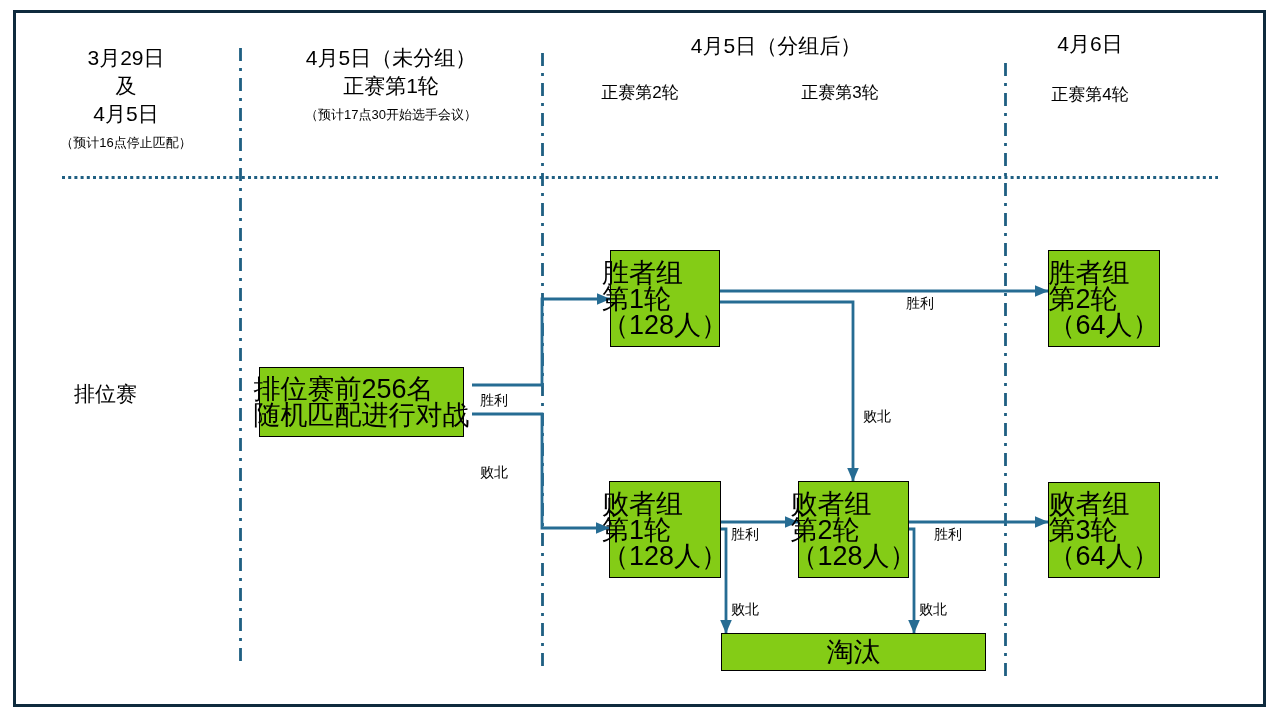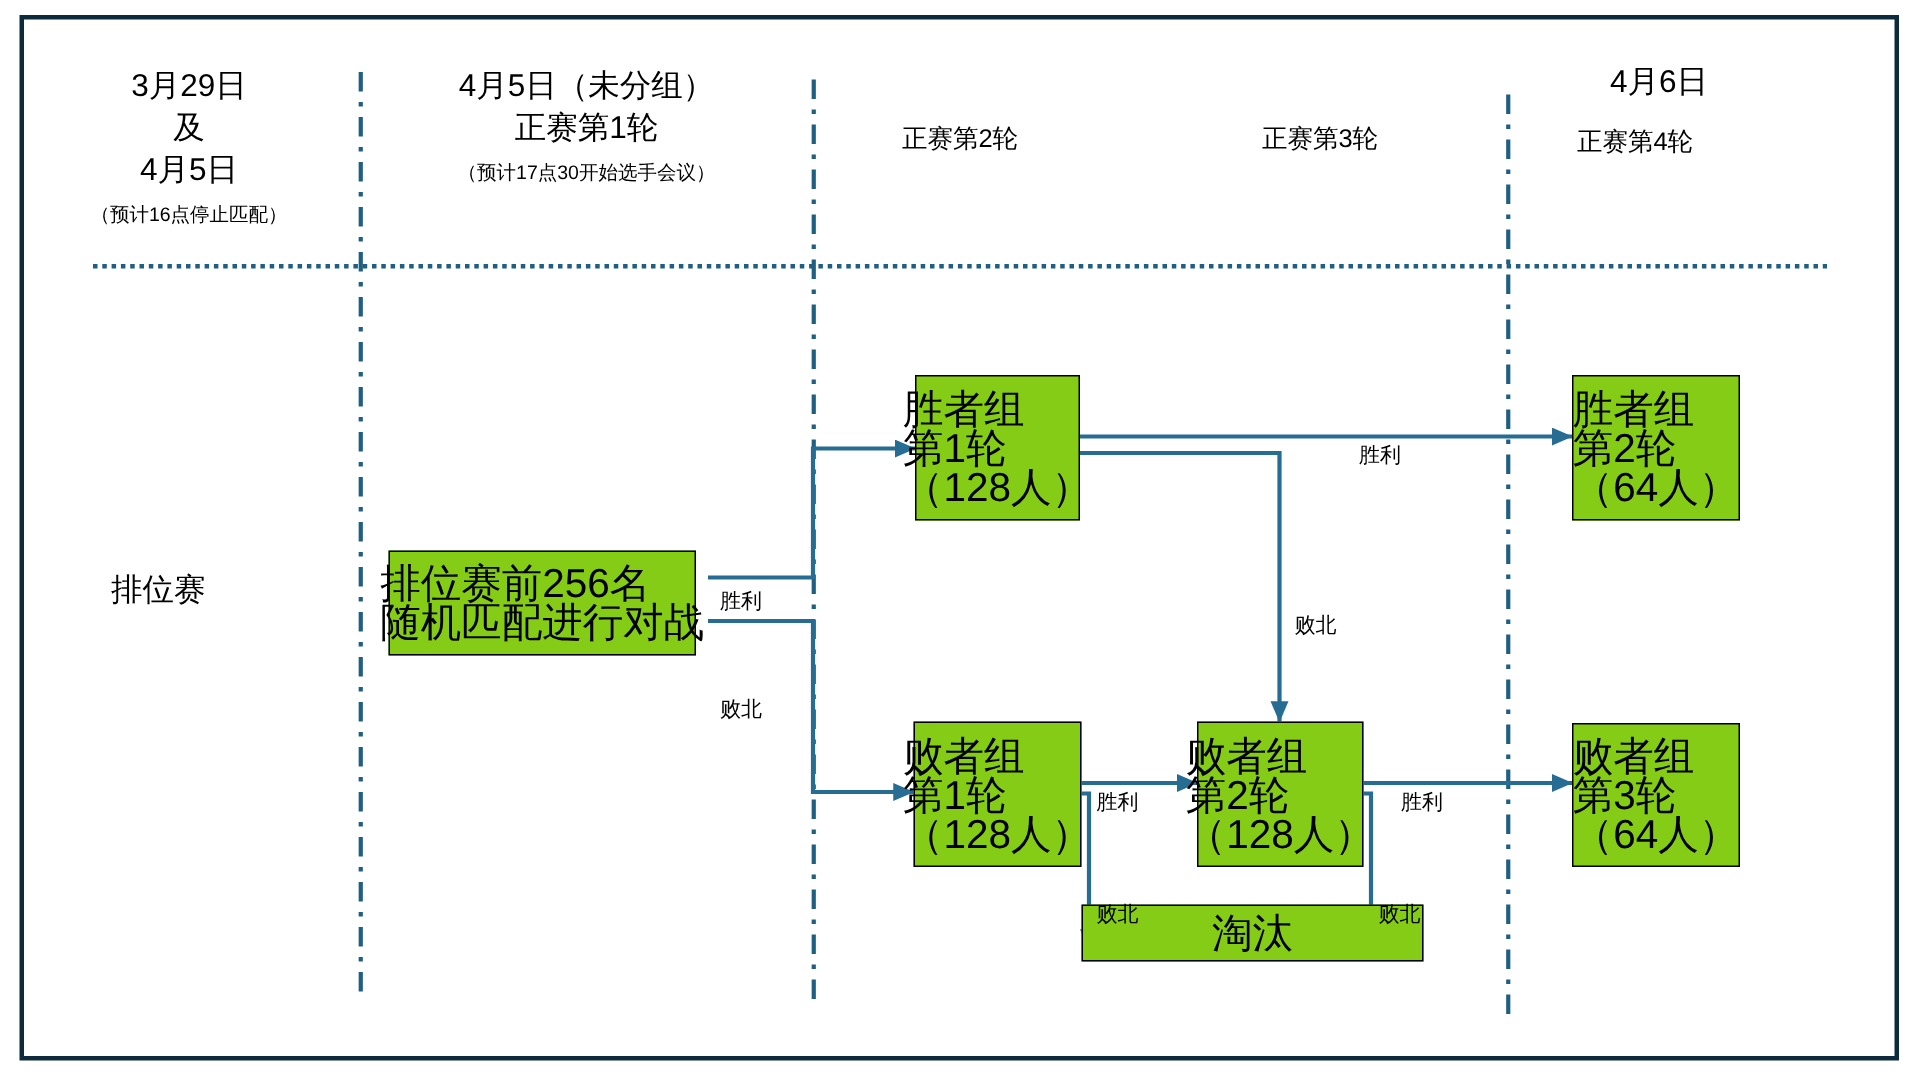--- a/index.html
+++ b/index.html
@@ -66,24 +66,27 @@
 4月5日</div>
     <div class="hdr-note">（预计16点停止匹配）</div>
   </div>
 
   <div class="hdr" style="left:391px; top:44px;">
     <div class="hdr-title">4月5日（未分组）
 正赛第1轮</div>
     <div class="hdr-note">（预计17点30开始选手会议）</div>
   </div>
 
+  <div class="hdr" style="left:776px; top:32px;">
+    <div class="hdr-title">4月5日（分组后）</div>
+  </div>
   <div class="hdr-sub" style="left:640px; top:81px;">正赛第2轮</div>
-  <div class="hdr-sub" style="left:880px; top:81px;">正赛第3轮</div>
+  <div class="hdr-sub" style="left:840px; top:81px;">正赛第3轮</div>
 
-  <div class="hdr" style="left:1090px; top:41px;margin-left:16px;">
+  <div class="hdr" style="left:1090px; top:30px;">
     <div class="hdr-title">4月6日</div>
   </div>
   <div class="hdr-sub" style="left:1090px; top:83px;">正赛第4轮</div>
 
   <div class="lane-label" style="left:74px; top:381px;text-align:right;">排位赛</div>
 
   <div class="box" style="left:259px; top:367px; width:205px; height:70px;">排位赛前256名
 随机匹配进行对战</div>
   <div class="box" style="left:610px; top:250px; width:110px; height:97px;">胜者组
 第1轮
@@ -93,21 +96,21 @@
 （64人）</div>
   <div class="box" style="left:609px; top:481px; width:112px; height:97px;">败者组
 第1轮
 （128人）</div>
   <div class="box" style="left:798px; top:481px; width:111px; height:97px;">败者组
 第2轮
 （128人）</div>
   <div class="box" style="left:1048px; top:482px; width:112px; height:96px;">败者组
 第3轮
 （64人）</div>
-  <div class="box" style="left:721px; top:603px; width:228px; height:38px;">淘汰</div>
+  <div class="box" style="left:721px; top:633px; width:265px; height:38px;">淘汰</div>
 
   <div class="edge-label" style="left:480px; top:352px;">胜利</div>
   <div class="edge-label" style="left:480px; top:424px;">败北</div>
   <div class="edge-label" style="left:906px; top:255px;">胜利</div>
   <div class="edge-label" style="left:863px; top:368px;">败北</div>
   <div class="edge-label" style="left:731px; top:486px;">胜利</div>
   <div class="edge-label" style="left:731px; top:561px;">败北</div>
   <div class="edge-label" style="left:934px; top:486px;">胜利</div>
   <div class="edge-label" style="left:919px; top:561px;">败北</div>
 

